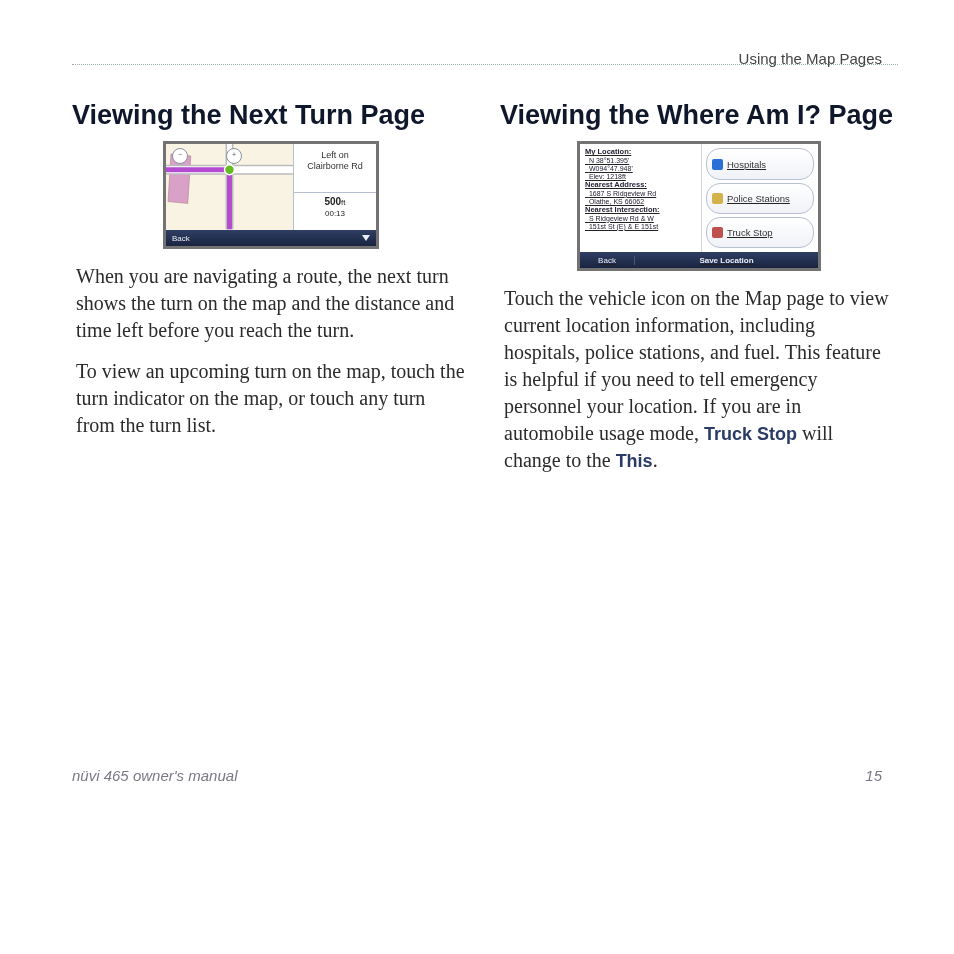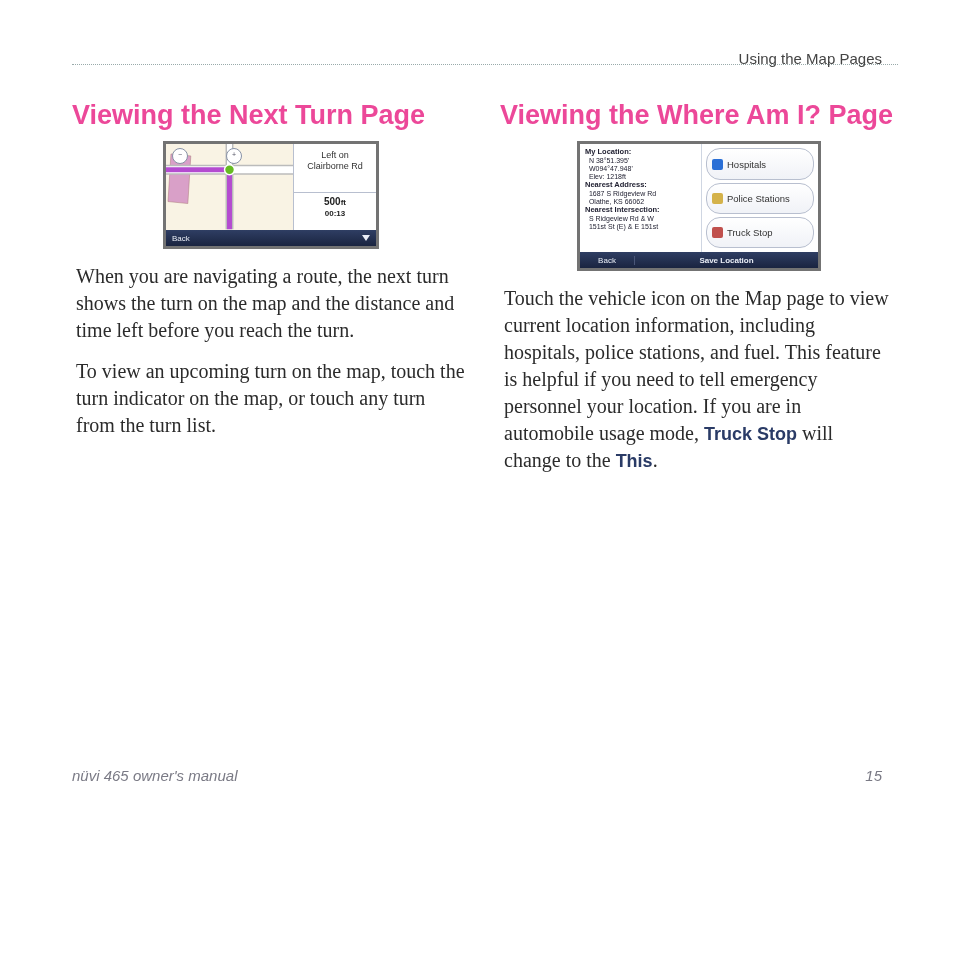--- a/index.html
+++ b/index.html
@@ -37,21 +37,21 @@
     margin-top: 34px;
   }
   .col {
     flex: 1 1 0;
     min-width: 0;
   }
   h2 {
     font-family: Arial, Helvetica, sans-serif;
     font-weight: 700;
     font-size: 27px;
-    color: #ec4899;
+    color: #0f172a;
     margin: 0 0 10px 0;
     line-height: 1.2;
   }
   p {
     font-size: 20px;
     line-height: 1.35;
     margin: 14px 4px;
     color: #2b2b2b;
   }
   .bold-link {
@@ -120,21 +120,21 @@
     height: 34px;
     font-size: 10px;
     font-weight: 700;
     color: #222;
     text-align: center;
     padding-top: 3px;
     background: #fff;
   }
   .shot1-dist .sub {
     font-size: 8px;
-    font-weight: 700;
+    font-weight: 400;
   }
   .shot1-bar {
     height: 16px;
     background: linear-gradient(#2f3e63, #1a2440);
     display: flex;
     justify-content: space-between;
     align-items: center;
     padding: 0 6px;
     color: #e9edf6;
     font-size: 8px;
@@ -157,20 +157,21 @@
     line-height: 12px;
     color: #556;
   }
 
   
   .shot2 {
     width: 238px;
     height: 124px;
     display: flex;
     flex-direction: column;
+    text-decoration: underline;
   }
   .shot2-body {
     flex: 1;
     display: flex;
     background: #fff;
   }
   .shot2-left {
     flex: 1;
     font-size: 7px;
     color: #223;

